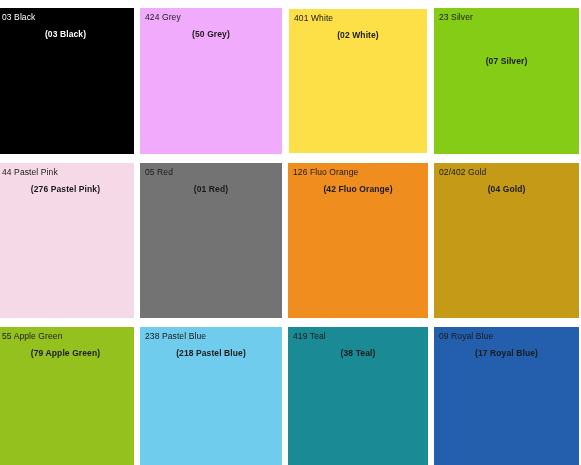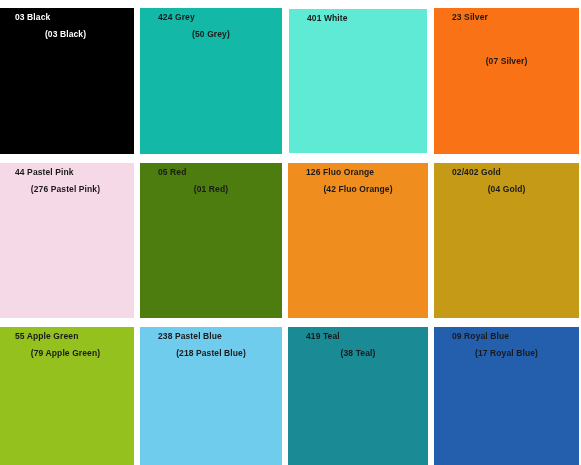--- a/index.html
+++ b/index.html
@@ -32,23 +32,23 @@
 
   .swatch {
     position: relative;
     box-sizing: border-box;
     overflow: hidden;
   }
 
   .swatch-code {
     position: absolute;
     top: 5px;
-    left: 18px;
+    left: 5px;
     font-size: 8.5px;
-    font-weight: bold;
+    font-weight: normal;
     letter-spacing: 0.1px;
     line-height: 1.1;
     white-space: nowrap;
   }
 
   .swatch-alt {
     position: absolute;
     top: 22px;
     left: 0;
     right: 0;
@@ -66,36 +66,37 @@
   }
 </style>
 </head>
 <body>
 
 <div id="swatch-grid" style="background: rgb(255, 255, 255);">
     <div class="swatch" style="background: rgb(0, 0, 0);">
       <div class="swatch-code" style="color: rgb(255, 255, 255);">03 Black</div>
       <div class="swatch-alt" style="color: rgb(255, 255, 255);">(03 Black)</div>
     </div>
-    <div class="swatch" style="background: #14b8a6;">
+    <div class="swatch" style="background: #f0abfc;">
       <div class="swatch-code" style="color: rgb(26, 26, 26);">424 Grey</div>
       <div class="swatch-alt" style="color: rgb(26, 26, 26);">(50 Grey)</div>
     </div>
-    <div class="swatch bordered" style="background: #5eead4;">
+    <div class="swatch bordered" style="background: #fde047;">
       <div class="swatch-code" style="color: rgb(26, 26, 26);">401 White</div>
+      <div class="swatch-alt" style="color: rgb(26, 26, 26);">(02 White)</div>
     </div>
-    <div class="swatch" style="background: #f97316;">
+    <div class="swatch" style="background: #84cc16;">
       <div class="swatch-code" style="color: rgb(26, 26, 26);">23 Silver</div>
       <div class="swatch-alt" style="color: rgb(26, 26, 26); margin-top: 27px;">(07 Silver)</div>
     </div>
     <div class="swatch" style="background: rgb(246, 217, 230);">
       <div class="swatch-code" style="color: rgb(26, 26, 26);">44 Pastel Pink</div>
       <div class="swatch-alt" style="color: rgb(26, 26, 26);">(276 Pastel Pink)</div>
     </div>
-    <div class="swatch" style="background: #4d7c0f;">
+    <div class="swatch" style="background: #737373;">
       <div class="swatch-code" style="color: rgb(26, 26, 26);">05 Red</div>
       <div class="swatch-alt" style="color: rgb(26, 26, 26);">(01 Red)</div>
     </div>
     <div class="swatch" style="background: rgb(239, 141, 30);">
       <div class="swatch-code" style="color: rgb(26, 26, 26); text-align: right;">126 Fluo Orange</div>
       <div class="swatch-alt" style="color: rgb(26, 26, 26);">(42 Fluo Orange)</div>
     </div>
     <div class="swatch" style="background: rgb(196, 154, 22);">
       <div class="swatch-code" style="color: rgb(26, 26, 26);">02/402 Gold</div>
       <div class="swatch-alt" style="color: rgb(26, 26, 26);">(04 Gold)</div>

